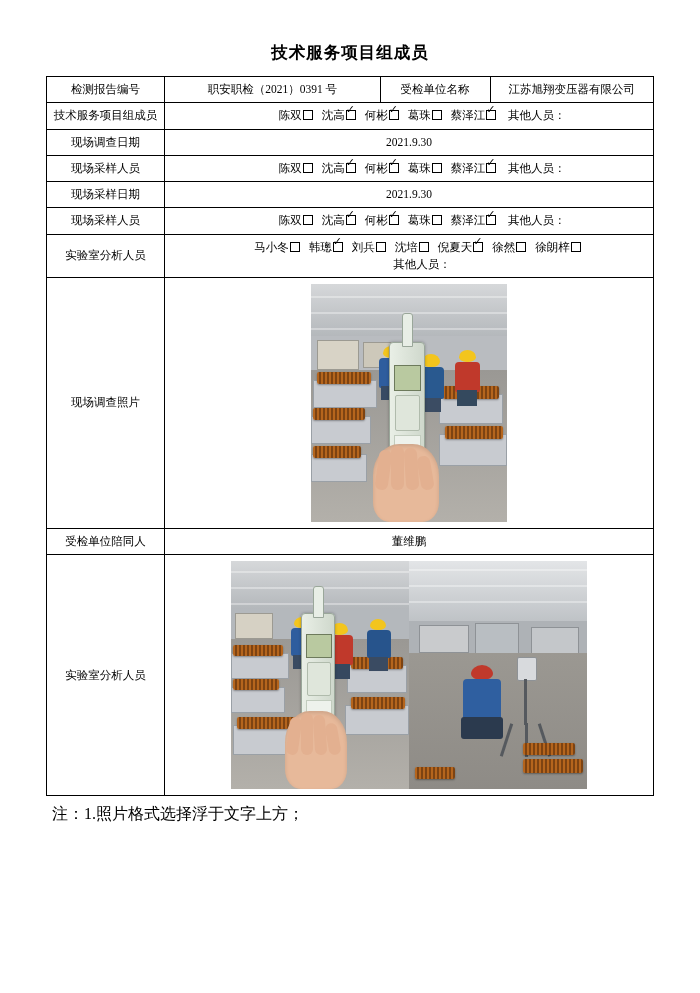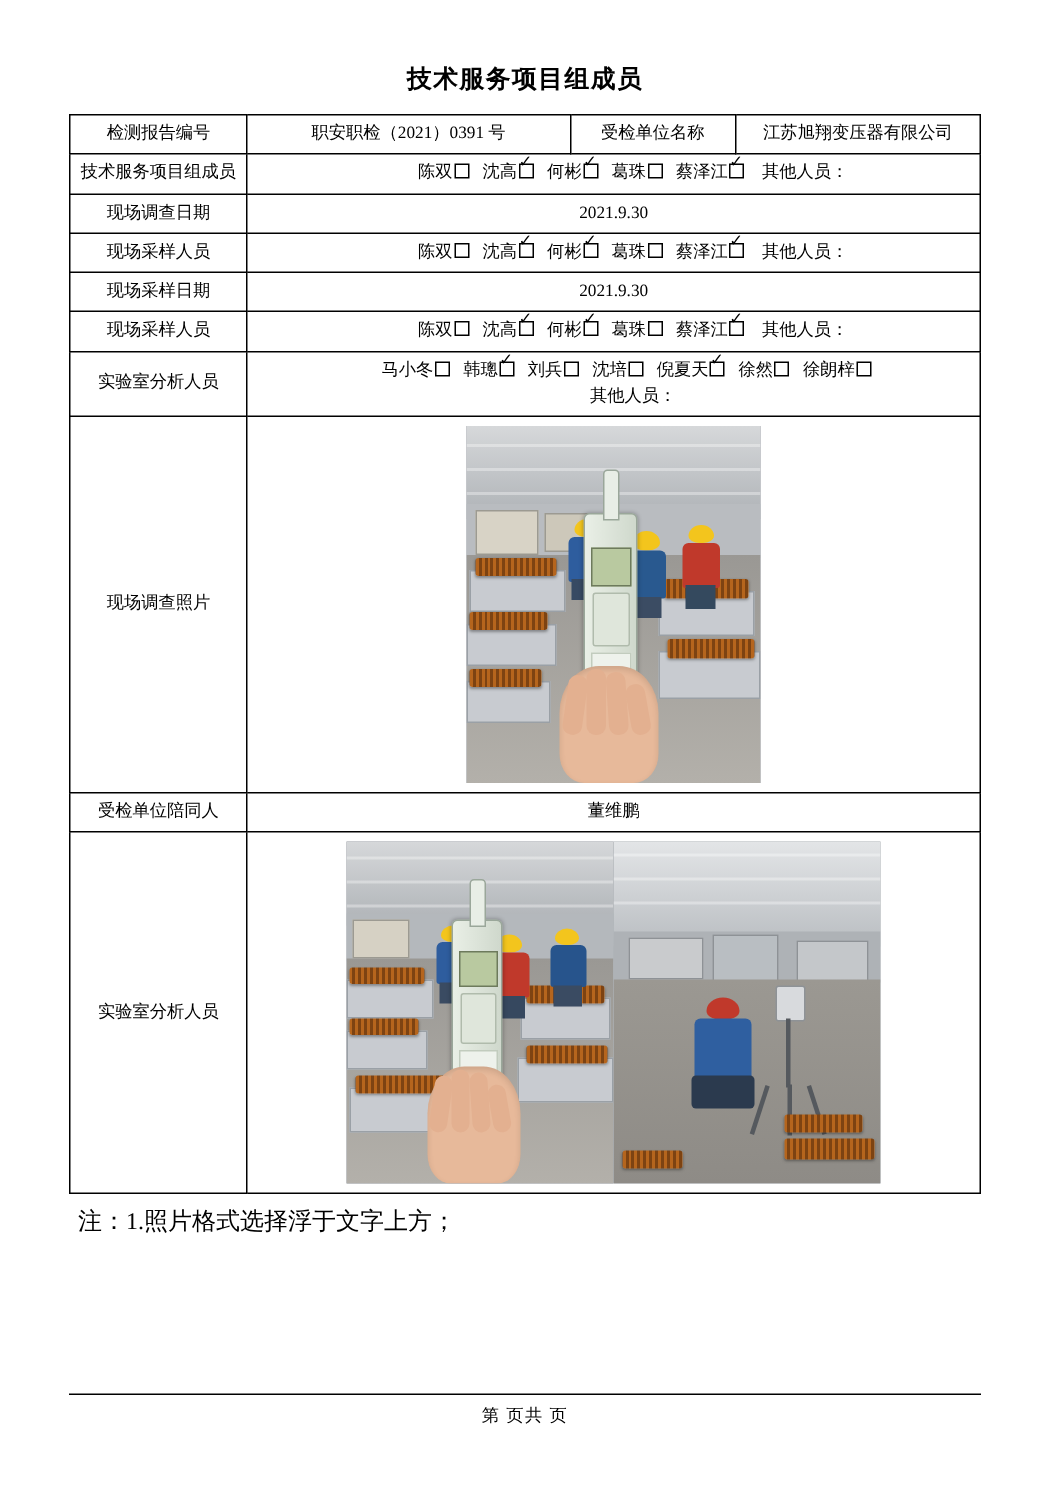--- a/index.html
+++ b/index.html
@@ -416,14 +416,13 @@
               <div class="coil" style="bottom:10px;left:6px;width:40px;height:12px;"></div>
             </div>
           </div>
         </td>
       </tr>
     </tbody>
   </table>
 
   <div class="note">注：1.照片格式选择浮于文字上方；</div>
 
-  <div class="footer">第  页共    页</div>
 </div>
 
 </body></html>

